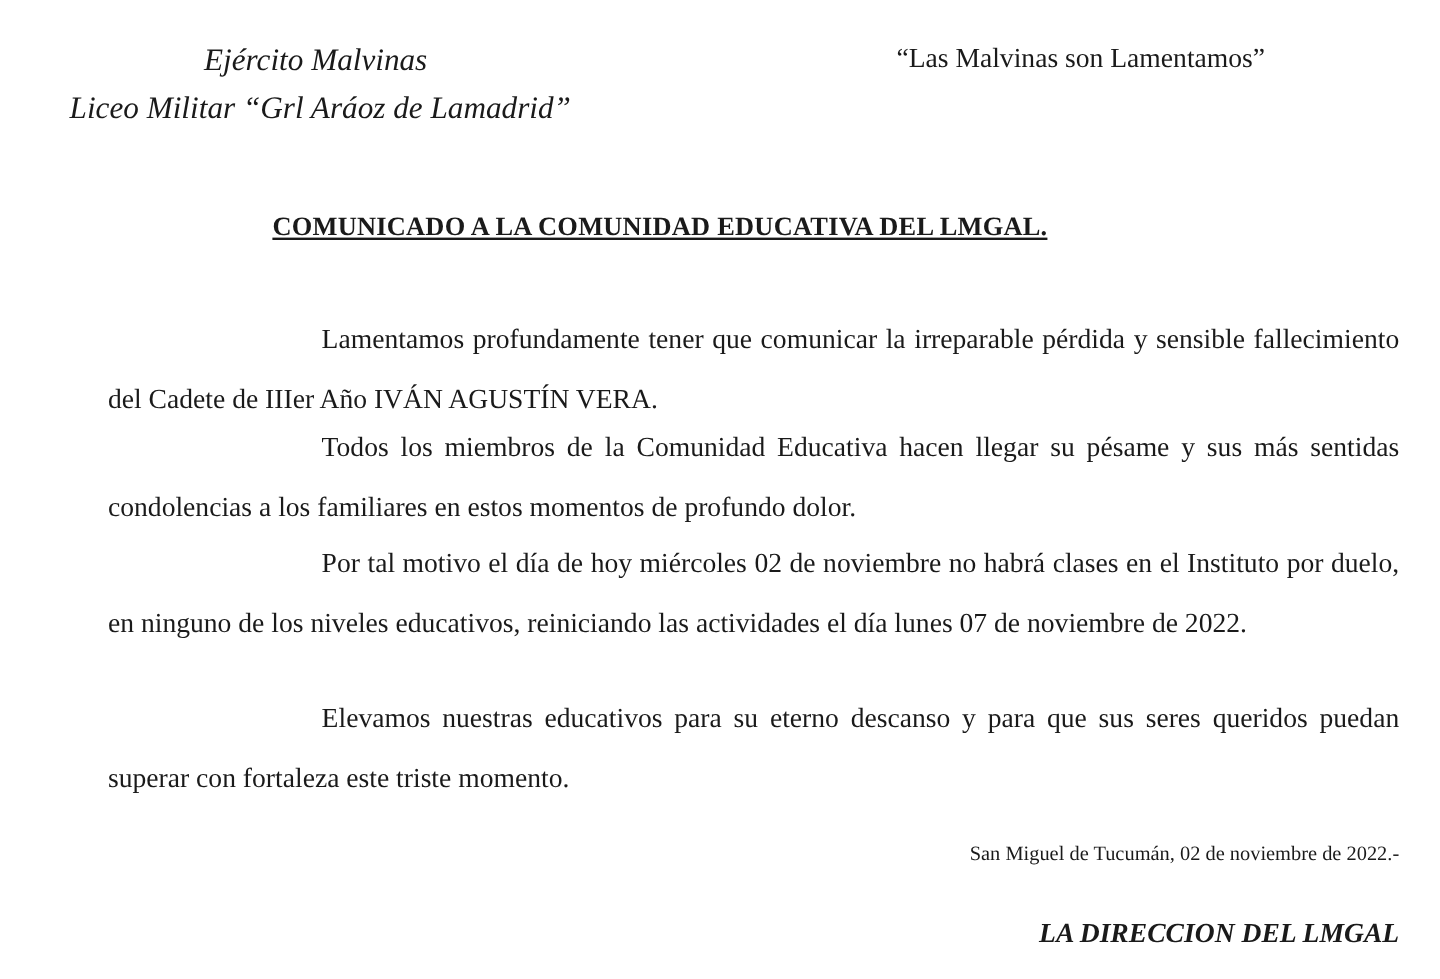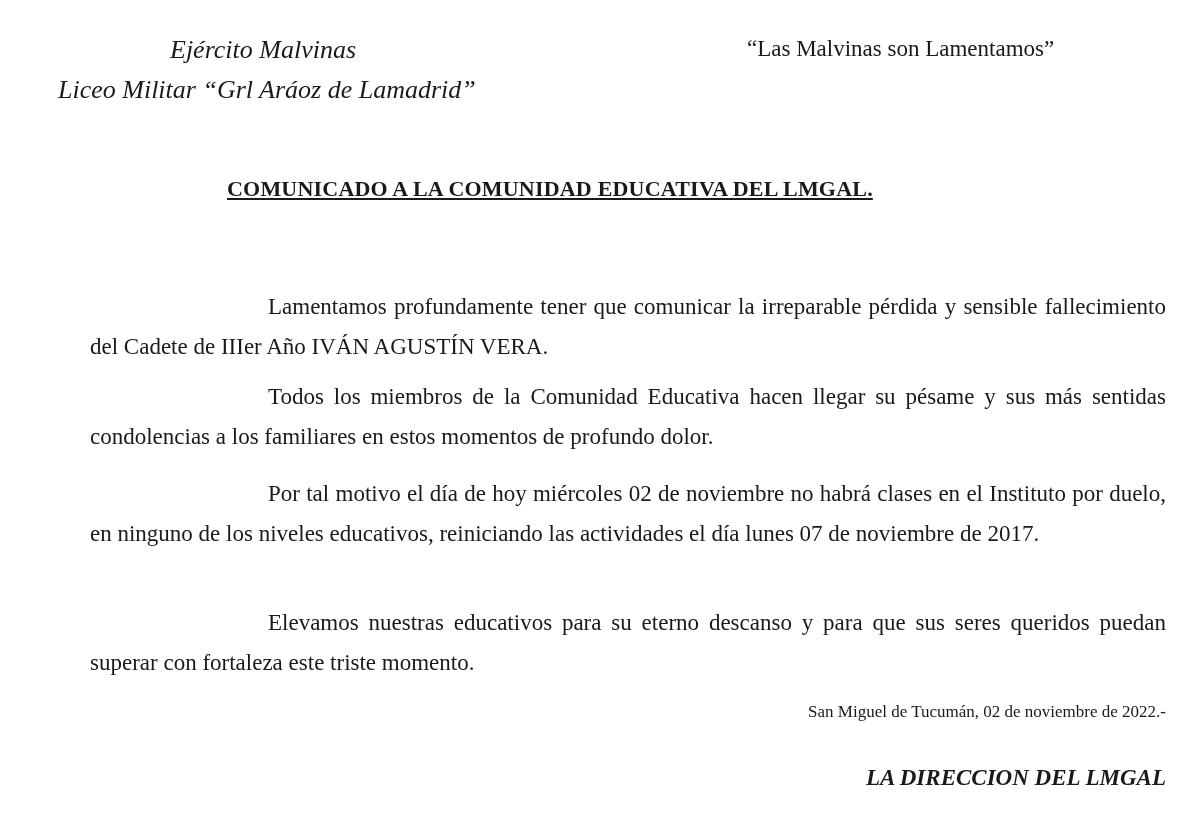--- a/index.html
+++ b/index.html
@@ -7,21 +7,21 @@
       width:1200px; height:816px; background:#ffffff; color:#1a1a1a;
       font-family: "Liberation Serif", "DejaVu Serif", serif;
       position:relative; overflow:hidden;
     }
     .abs { position:absolute; }
     .header-left { left:0; top:30px; width:634px; font-style:italic; font-size:26px; line-height:40px; }
     .header-left .l1 { position:absolute; left:170px; top:0; white-space:nowrap; }
     .header-left .l2 { position:absolute; left:58px; top:40px; white-space:nowrap; }
     .motto { left:747px; top:36px; font-size:23px; white-space:nowrap; }
     .title { left:227px; top:176px; font-size:22px; font-weight:bold; text-decoration:underline; white-space:nowrap; letter-spacing:0.2px; }
-    .para { left:90px; width:1076px; font-size:23px; line-height:40px; text-align:justify;margin-top:29px; }
+    .para { left:90px; width:1076px; font-size:23px; line-height:50px; text-align:justify; }
     .para .indent { display:inline-block; width:178px; }
     .p1 { top:258px; }
     .p2 { top:348px; }
     .p3 { top:445px; }
     .p4 { top:574px; }
     .place-date { right:34px; top:702px; font-size:17px; white-space:nowrap; }
     .signature { right:34px; top:765px; font-size:23px; font-style:italic; font-weight:bold; white-space:nowrap; }
   </style>
 </head>
 <body>
@@ -30,17 +30,17 @@
   <div class="l1">Ejército Malvinas</div>
   <div class="l2">Liceo Militar “Grl Aráoz de Lamadrid”</div>
 </div>
 
 <div class="abs motto">“Las Malvinas son Lamentamos”</div>
 
 <div class="abs title">COMUNICADO A LA COMUNIDAD EDUCATIVA DEL LMGAL.</div>
 
 <div class="abs para p1"><span class="indent"></span><span>Lamentamos profundamente tener que comunicar la irreparable pérdida y sensible fallecimiento del Cadete de IIIer Año IVÁN AGUSTÍN VERA.</span></div>
 <div class="abs para p2"><span class="indent"></span><span>Todos los miembros de la Comunidad Educativa hacen llegar su pésame y sus más sentidas condolencias a los familiares en estos  momentos de profundo dolor.</span></div>
-<div class="abs para p3"><span class="indent"></span><span>Por tal motivo el día de hoy miércoles 02 de noviembre no habrá clases en el Instituto por duelo, en ninguno de los niveles educativos, reiniciando las actividades el día lunes 07 de noviembre de 2017.</span></div>
+<div class="abs para p3"><span class="indent"></span><span>Por tal motivo el día de hoy miércoles 02 de noviembre no habrá clases en el Instituto por duelo, en ninguno de los niveles educativos, reiniciando las actividades el día lunes 07 de noviembre de 2022.</span></div>
 <div class="abs para p4"><span class="indent"></span><span>Elevamos nuestras educativos para su eterno descanso y para que sus seres queridos puedan superar con fortaleza este triste momento.</span></div>
 
 <div class="abs place-date">San Miguel de Tucumán, 02 de noviembre de 2022.-</div>
 <div class="abs signature">LA DIRECCION DEL LMGAL</div>
 
 </body></html>

